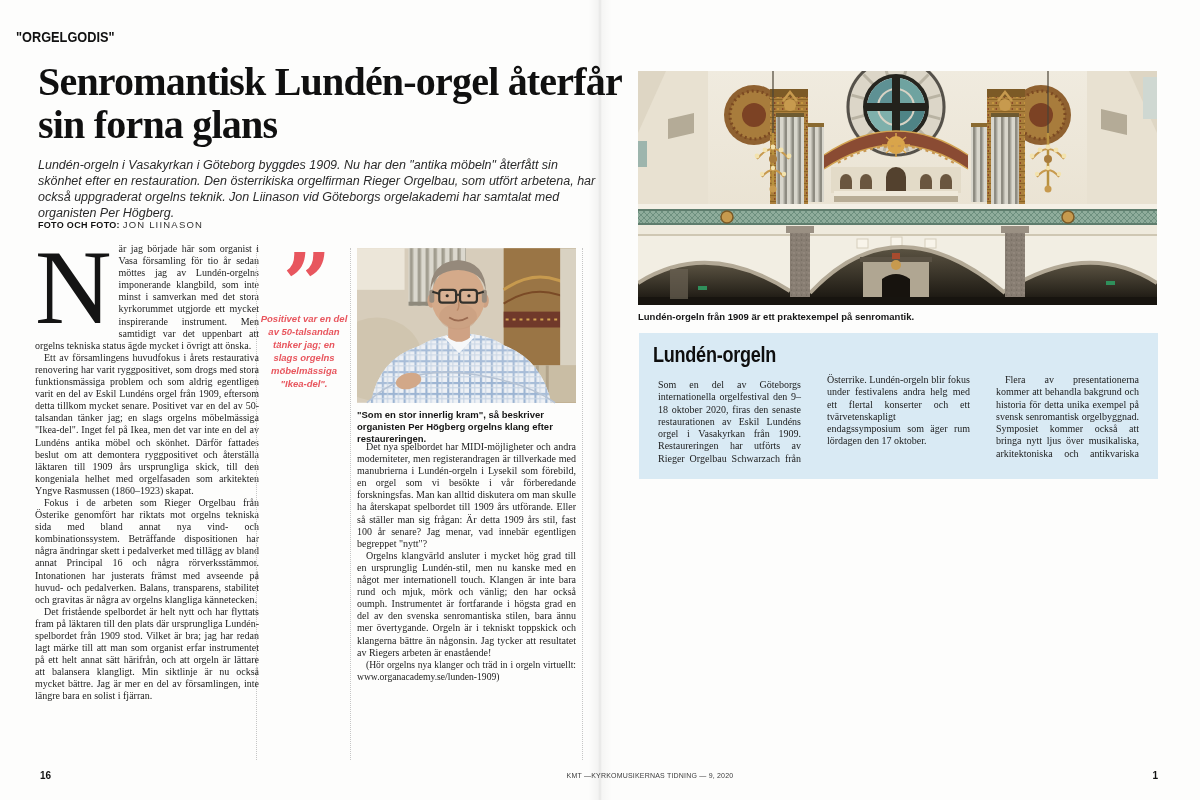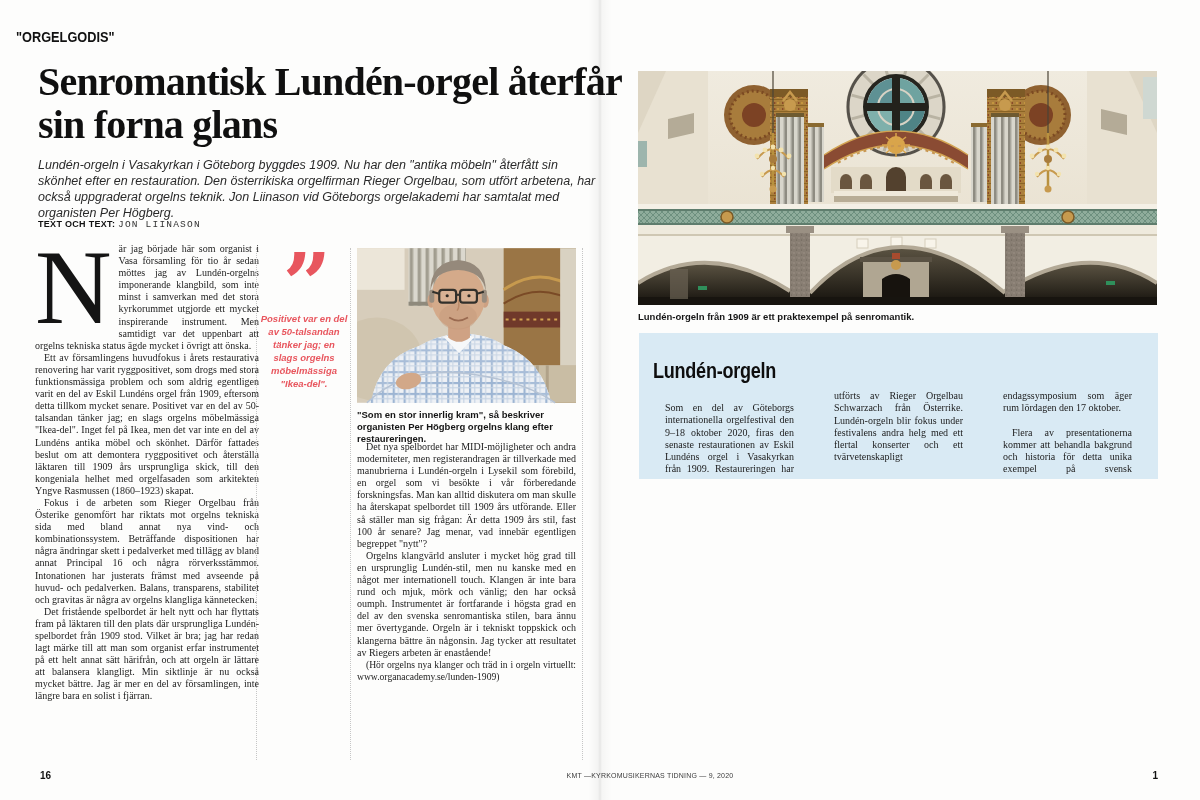--- a/index.html
+++ b/index.html
@@ -10,21 +10,21 @@
   .abs{position:absolute;}
 
   .kicker{left:16px;top:28px;font-family:"Liberation Sans",sans-serif;font-weight:700;
           font-size:15px;letter-spacing:0;transform:scaleX(0.85);transform-origin:left top;color:#111;}
   .headline{left:38px;top:60px;width:584px;font-weight:700;font-size:40px;line-height:1.08;
             letter-spacing:-0.8px;color:#101010;}
   .lede{left:38px;top:158px;width:566px;font-family:"Liberation Sans",sans-serif;font-style:italic;
         font-size:12.5px;line-height:1.27;color:#2a2a2a;}
   .byline{left:38px;top:219px;font-family:"Liberation Sans",sans-serif;font-size:9px;font-weight:700;
           letter-spacing:0.3px;color:#111;}
-  .byline .name{font-family:Liberation Mono, monospace;font-weight:400;font-size:9.5px;letter-spacing:1.2px;color:#333;}
+  .byline .name{font-family:Liberation Sans, sans-serif;font-weight:400;font-size:9.5px;letter-spacing:1.2px;color:#333;}
 
   .bodycol{font-size:10px;line-height:12.1px;text-align:justify;color:#1c1c1c;}
   .bodycol p{margin:0;text-indent:9px;}
   .bodycol p.noindent{text-indent:0;}
   .bodycol p.note{font-size:9.6px;}
   .col1{left:35px;top:243px;width:224px;height:525px;}
   .col2{left:357px;top:441px;width:219px;height:330px;}
   .dropcap{float:left;font-size:106px;line-height:82px;padding:4px 7px 0 0;font-weight:400;color:#141414;}
 
   .vrule{width:0;border-left:1px dotted #c6c6c6;}
@@ -39,44 +39,44 @@
            font-size:9.5px;line-height:13px;}
 
   .photo{display:block;}
   .portrait{left:357px;top:247px;width:219px;height:157px;}
   .caption{font-family:"Liberation Sans",sans-serif;font-weight:700;font-size:9.5px;line-height:12px;color:#151515;}
   .portrait-caption{left:357px;top:409px;width:219px;}
   .church{left:638px;top:71px;width:519px;height:234px;}
   .church-caption{left:638px;top:311px;width:519px;}
 
   .infobox{left:639px;top:333px;width:519px;height:146px;background:#d9eaf4;box-sizing:border-box;
-           padding:25px 14px;}
+           padding:9px 14px;}
   .infobox-title{font-family:"Liberation Sans",sans-serif;font-weight:700;font-size:22px;margin:0 0 6px 0;
                  transform:scaleX(0.82);transform-origin:left top;letter-spacing:-0.3px;color:#0e0e0e;}
   .infobox-cols{columns:3;column-gap:16px;font-size:10px;line-height:12.3px;text-align:justify;
                 height:96px;overflow:hidden;color:#1c1c1c;}
-  .infobox-cols p{margin:12px;}
+  .infobox-cols p{margin:5px;}
   .infobox-cols p + p{text-indent:9px;}
 
   .folio{top:770px;font-family:"Liberation Sans",sans-serif;font-weight:700;font-size:10px;color:#111;}
   .folio-left{left:40px;}
   .folio-right{left:1100px;width:58px;text-align:right;}
   .footer-center{left:300px;top:772px;width:700px;text-align:center;font-family:"Liberation Sans",sans-serif;
                  font-size:7px;letter-spacing:0.2px;color:#3c3c3c;font-weight:400;}
 </style>
 </head>
 <body>
 
 <div class="spread">
 
   <div class="abs kicker">"ORGELGODIS"</div>
   <h1 class="abs headline" style="margin:0;">Senromantisk Lundén-orgel återfår sin forna glans</h1>
   <div class="abs lede">Lundén-orgeln i Vasakyrkan i Göteborg byggdes 1909. Nu har den "antika möbeln" återfått sin skönhet efter en restauration. Den österrikiska orgelfirman Rieger Orgelbau, som utfört arbetena, har också uppgraderat orgelns teknik. Jon Liinason vid Göteborgs orgelakademi har samtalat med organisten Per Högberg.</div>
   <div class="abs byline">
-    <span>TEXT OCH TEXT:</span>
+    <span>FOTO OCH FOTO:</span>
     <span class="name">JON LIINASON</span>
   </div>
 
   <div class="abs bodycol col1">
     <p class="noindent"><span class="dropcap">N</span><span>är jag började här som organist i Vasa församling för tio år sedan möttes jag av Lundén-orgelns imponerande klangbild, som inte minst i samverkan med det stora kyrkorummet utgjorde ett mycket inspirerande instrument. Men samtidigt var det uppenbart att orgelns tekniska status ägde mycket i övrigt att önska.</span></p>
     <p>Ett av församlingens huvudfokus i årets restaurativa renovering har varit ryggpositivet, som drogs med stora funktionsmässiga problem och som aldrig egentligen varit en del av Eskil Lundéns orgel från 1909, eftersom detta tillkom mycket senare. Positivet var en del av 50-talsandan tänker jag; en slags orgelns möbelmässiga "Ikea-del". Inget fel på Ikea, men det var inte en del av Lundéns antika möbel och skönhet. Därför fattades beslut om att demontera ryggpositivet och återställa läktaren till 1909 års ursprungliga skick, till den kongeniala helhet med orgelfasaden som arkitekten Yngve Rasmussen (1860–1923) skapat.</p>
     <p>Fokus i de arbeten som Rieger Orgelbau från Österike genomfört har riktats mot orgelns tekniska sida med bland annat nya vind- och kombinationssystem. Beträffande dispositionen har några ändringar skett i pedalverket med tillägg av bland annat Principal 16 och några rörverksstämmor. Intonationen har justerats främst med avseende på huvud- och pedalverken. Balans, transparens, stabilitet och gravitas är några av orgelns klangliga kännetecken.</p>
     <p>Det fristående spelbordet är helt nytt och har flyttats fram på läktaren till den plats där ursprungliga Lundén-spelbordet från 1909 stod. Vilket är bra; jag har redan lagt märke till att man som organist erfar instrumentet på ett helt annat sätt härifrån, och att orgeln är lättare att balansera klangligt. Min siktlinje är nu också mycket bättre. Jag är mer en del av församlingen, inte längre bara en solist i fjärran.</p>
   </div>
 

